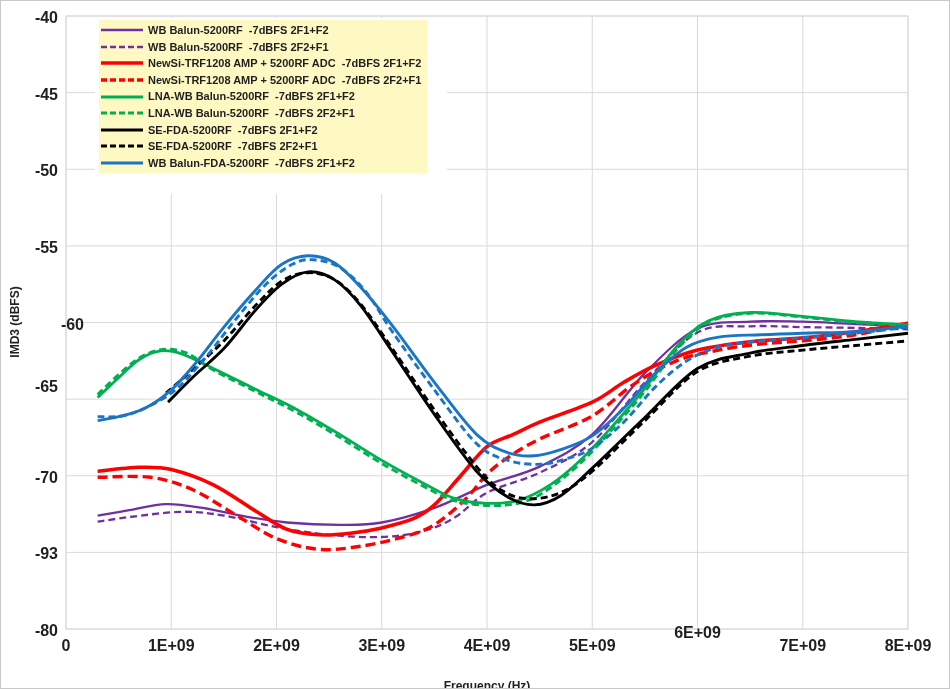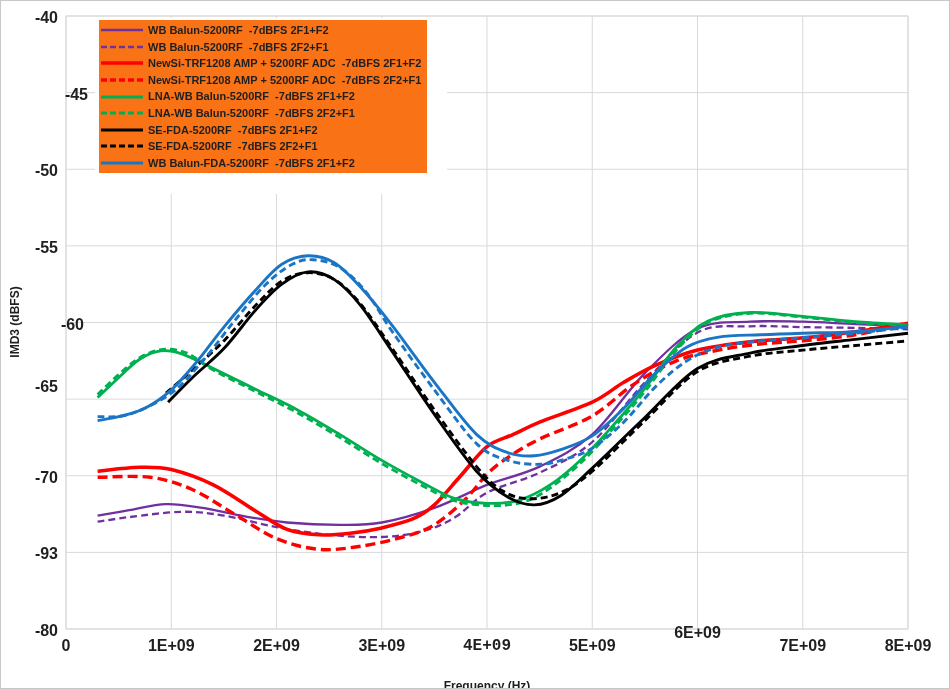--- a/index.html
+++ b/index.html
@@ -21,21 +21,21 @@
   .ytick{width:57px;text-align:right;}
   .axis-title{
     position:absolute;
     font-size:12px;font-weight:bold;color:#1f1f1f;
     transform:translate(-50%,-50%);
     white-space:pre;
   }
   .axis-title.y{transform:translate(-50%,-50%) rotate(-90deg);}
   .legend{
     position:absolute;left:98px;top:19px;
-    background:#f97316;
+    background:#fef9c3;
     padding:2px 6px 2px 2px;
   }
   .legend-row{
     display:flex;align-items:center;
     height:16.6px;
   }
   .legend-row svg{position:static;flex:0 0 auto;display:block;}
   .legend-label{
     margin-left:5px;
     font-size:11px;font-weight:bold;color:#1f1f1f;
@@ -77,27 +77,27 @@
       <path d="M167.1 401.2C171.1 397.1 182.0 385.6 191.3 376.7C200.6 367.7 212.3 358.8 222.9 347.6C233.4 336.3 244.8 320.0 254.5 309.2C264.1 298.5 272.0 289.6 280.8 283.2C289.5 276.8 298.3 271.7 307.1 270.9C315.8 270.2 324.6 273.0 333.4 278.6C342.2 284.2 350.1 292.6 359.7 304.6C369.3 316.6 379.0 332.5 391.3 350.6C403.6 368.8 419.3 393.5 433.4 413.4C447.4 433.4 463.2 456.4 475.5 470.2C487.8 483.9 497.4 490.6 507.1 496.2C516.7 501.8 524.6 504.1 533.4 503.9C542.1 503.6 550.0 500.8 559.7 494.7C569.3 488.5 577.2 480.1 591.3 467.1C605.3 454.1 626.3 433.1 643.9 416.5C661.4 399.9 679.0 378.2 696.5 367.5C714.0 356.7 731.6 356.0 749.1 352.1C766.7 348.3 784.2 346.8 801.8 344.5C819.3 342.2 836.8 340.4 854.4 338.4C871.9 336.3 898.2 333.2 907.0 332.2" fill="none" stroke="#000000" stroke-width="2.9" stroke-linecap="butt" stroke-linejoin="round"></path>
       <path d="M165.0 392.0C169.4 388.2 181.7 377.7 191.3 369.0C200.9 360.3 212.3 350.6 222.9 339.9C233.4 329.2 244.8 314.6 254.5 304.6C264.1 294.7 272.0 285.6 280.8 280.1C289.5 274.6 298.3 271.9 307.1 271.7C315.8 271.4 324.6 273.4 333.4 278.6C342.2 283.8 350.1 291.6 359.7 303.1C369.3 314.6 379.0 329.9 391.3 347.6C403.6 365.2 419.3 389.2 433.4 408.9C447.4 428.5 464.1 452.0 475.5 465.6C486.9 479.1 493.0 484.7 501.8 490.1C510.6 495.4 518.5 497.5 528.1 497.7C537.7 498.0 549.1 496.2 559.7 491.6C570.2 487.0 577.2 482.2 591.3 470.2C605.3 458.1 626.3 436.2 643.9 419.6C661.4 403.0 679.0 381.3 696.5 370.5C714.0 359.8 731.6 358.8 749.1 355.2C766.7 351.6 784.2 350.9 801.8 349.1C819.3 347.3 836.8 346.0 854.4 344.5C871.9 343.0 898.2 340.7 907.0 339.9" fill="none" stroke="#000000" stroke-width="2.9" stroke-linecap="butt" stroke-linejoin="round" stroke-dasharray="7 4"></path>
       <path d="M96.6 419.6C100.1 418.9 109.7 417.8 117.6 415.7C125.5 413.7 135.2 411.8 143.9 407.3C152.7 402.9 161.5 396.8 170.3 388.9C179.0 381.0 187.8 370.3 196.6 359.8C205.3 349.3 213.2 337.8 222.9 326.1C232.5 314.3 244.8 299.8 254.5 289.3C264.1 278.8 272.0 269.0 280.8 263.3C289.5 257.5 298.3 255.1 307.1 254.8C315.8 254.6 324.6 256.5 333.4 261.7C342.2 267.0 350.1 275.8 359.7 286.3C369.3 296.7 379.0 308.7 391.3 324.6C403.6 340.4 419.3 363.1 433.4 381.3C447.4 399.4 463.2 421.6 475.5 433.4C487.8 445.1 497.4 448.2 507.1 451.8C516.7 455.3 524.6 455.3 533.4 454.8C542.1 454.3 550.0 452.0 559.7 448.7C569.3 445.4 580.7 441.8 591.3 434.9C601.8 428.0 612.3 417.8 622.8 407.3C633.3 396.8 643.9 382.3 654.4 372.1C664.9 361.9 675.5 352.0 686.0 346.0C696.5 340.0 705.3 338.1 717.6 336.1C729.8 334.0 745.6 334.4 759.6 333.8C773.7 333.1 786.0 332.7 801.8 332.2C817.5 331.7 836.8 331.8 854.4 330.7C871.9 329.5 898.2 326.2 907.0 325.3" fill="none" stroke="#1B75C5" stroke-width="2.9" stroke-linecap="butt" stroke-linejoin="round"></path>
       <path d="M96.6 415.7C101.8 415.4 115.9 417.4 128.2 413.4C140.4 409.5 158.0 400.9 170.3 392.0C182.5 383.1 191.3 371.8 201.8 359.8C212.4 347.8 222.9 332.7 233.4 320.0C243.9 307.2 255.3 292.6 265.0 283.2C274.6 273.7 283.4 267.4 291.3 263.3C299.2 259.2 304.4 258.2 312.3 258.7C320.2 259.2 329.9 261.0 338.7 266.3C347.4 271.7 356.2 280.1 365.0 290.9C373.7 301.6 379.9 314.3 391.3 330.7C402.7 347.0 419.3 370.3 433.4 388.9C447.4 407.6 463.2 430.8 475.5 442.6C487.8 454.3 496.5 456.0 507.1 459.4C517.6 462.9 529.0 463.5 538.6 463.3C548.3 463.0 556.2 460.6 564.9 457.9C573.7 455.2 581.6 453.3 591.3 447.2C600.9 441.0 612.3 431.3 622.8 421.1C633.3 410.9 643.9 396.1 654.4 385.9C664.9 375.6 675.5 366.5 686.0 359.8C696.5 353.2 705.3 349.3 717.6 346.0C729.8 342.7 745.6 341.4 759.6 339.9C773.7 338.4 786.0 338.1 801.8 336.8C817.5 335.5 836.8 334.0 854.4 332.2C871.9 330.4 898.2 327.1 907.0 326.1" fill="none" stroke="#1B75C5" stroke-width="2.9" stroke-linecap="butt" stroke-linejoin="round" stroke-dasharray="7 4"></path>
     </svg>
   <div id="ticks">
       <div class="tick xtick" style="left:25px;top:636px;">0</div>
       <div class="tick xtick" style="left:130.25px;top:636px;">1E+09</div>
       <div class="tick xtick" style="left:235.5px;top:636px;">2E+09</div>
       <div class="tick xtick" style="left:340.75px;top:636px;">3E+09</div>
-      <div class="tick xtick" style="left:446px;top:636px;font-family:Liberation Mono, monospace;">4E+09</div>
+      <div class="tick xtick" style="left:446px;top:636px;">4E+09</div>
       <div class="tick xtick" style="left:551.25px;top:636px;">5E+09</div>
       <div class="tick xtick" style="left:656.5px;top:623px;">6E+09</div>
       <div class="tick xtick" style="left:761.75px;top:636px;">7E+09</div>
       <div class="tick xtick" style="left:867px;top:636px;">8E+09</div>
       <div class="tick ytick" style="left:0px;top:8px;">-40</div>
-      <div class="tick ytick" style="left:0px;top:84.625px;margin-left:30px;">-45</div>
+      <div class="tick ytick" style="left:0px;top:84.625px;">-45</div>
       <div class="tick ytick" style="left:0px;top:161.25px;">-50</div>
       <div class="tick ytick" style="left:0px;top:237.875px;">-55</div>
       <div class="tick ytick" style="left:0px;top:314.5px;margin-left:26px;">-60</div>
       <div class="tick ytick" style="left:0px;top:377px;">-65</div>
       <div class="tick ytick" style="left:0px;top:467.75px;">-70</div>
       <div class="tick ytick" style="left:0px;top:544.375px;">-93</div>
       <div class="tick ytick" style="left:0px;top:621px;">-80</div>
     </div>
   <div class="axis-title" style="left:486px;top:661px;margin-top:24px;">Frequency (Hz)</div>
   <div class="axis-title y" style="left:14px;top:321px;">IMD3 (dBFS)</div>

